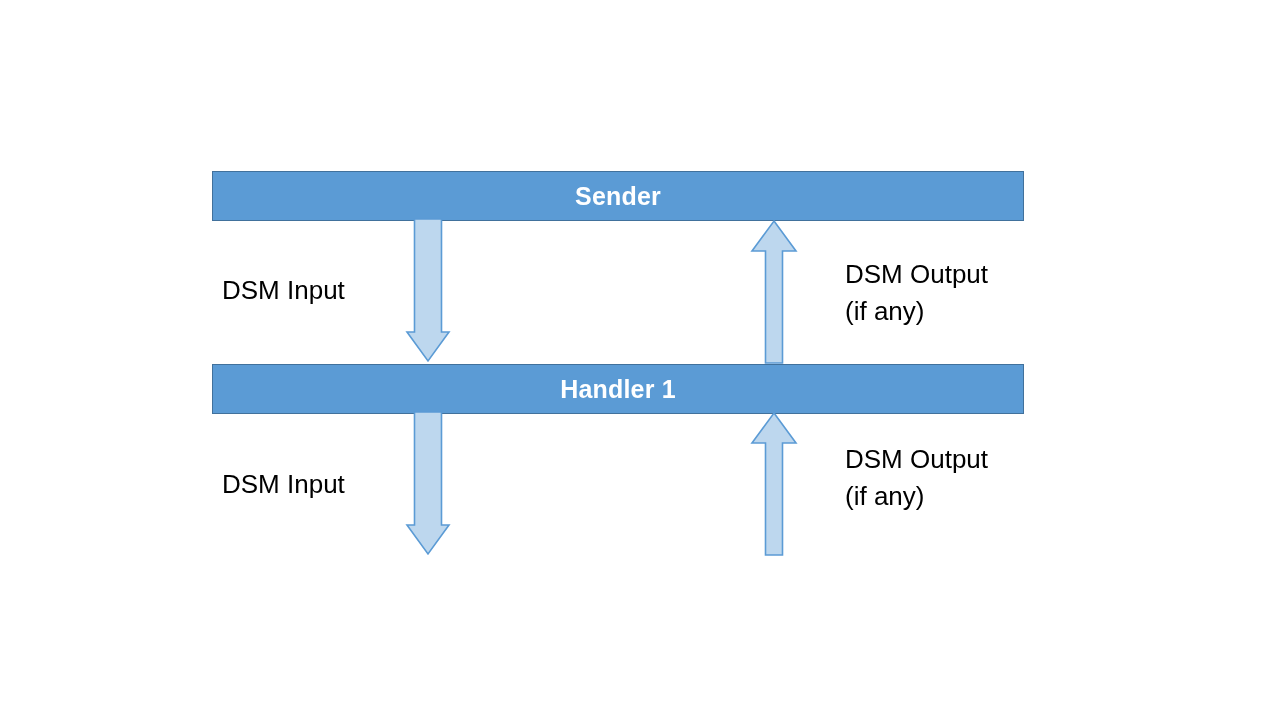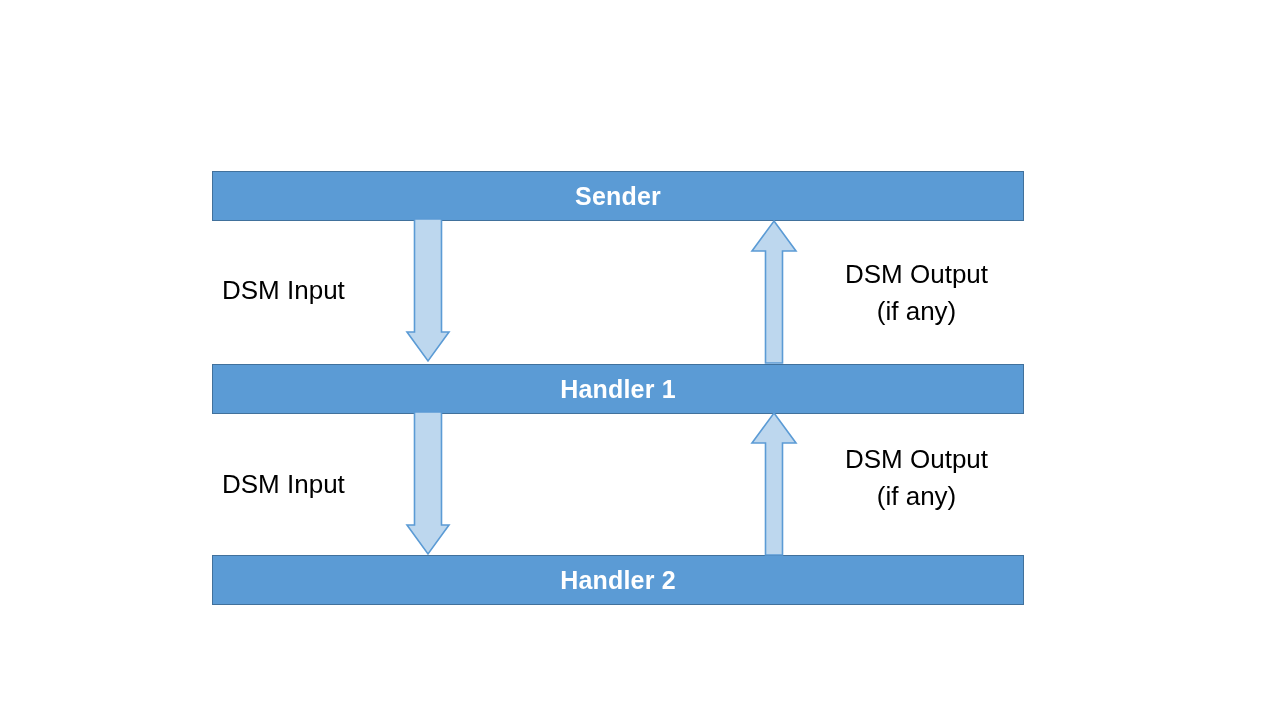--- a/index.html
+++ b/index.html
@@ -73,43 +73,40 @@
   
   .annot {
     position: absolute;
     color: #000000;
     font-size: 26px;
     line-height: 1.42;
     white-space: pre-line;
     user-select: none;
   }
   .annot.left  { text-align: center; }
-  .annot.right { text-align: center; }
+  .annot.right { text-align: left; }
 
   #label-input-1  { left: 222px; top: 272px; }
   #label-output-1 { left: 845px; top: 256px; }
   #label-input-2  { left: 222px; top: 466px; }
   #label-output-2 { left: 845px; top: 441px; }
 </style>
 </head>
 <body style="background: rgb(255, 255, 255);">
 
 <div id="canvas">
 
   <div class="node-bar" id="node-sender" style="background: rgb(91, 155, 213); border-color: rgb(65, 113, 156);">
     <span class="node-label" style="color: rgb(255, 255, 255);">Sender</span>
   </div>
 
   <div class="node-bar" id="node-handler1" style="background: rgb(91, 155, 213); border-color: rgb(65, 113, 156);">
     <span class="node-label" style="color: rgb(255, 255, 255);">Handler 1</span>
   </div>
 
-  <div class="node-bar" id="node-handler2" style="background: rgb(91, 155, 213); border-color: rgb(65, 113, 156);">
-    <span class="node-label" style="color: rgb(255, 255, 255);">Handler 2</span>
-  </div>
 
   <svg class="arrow-svg" id="arrow-down-1" width="44" height="144" viewBox="0 0 44 144">
     <polygon class="arrow-shape" points="8.5,0 35.5,0 35.5,113 43,113 22,142 1,113 8.5,113" fill="#BDD7EE" stroke="#5B9BD5"></polygon>
   </svg>
 
   <svg class="arrow-svg" id="arrow-up-1" width="46" height="144" viewBox="0 0 46 144">
     <polygon class="arrow-shape" points="23,1 45,31 31.5,31 31.5,143 14.5,143 14.5,31 1,31" fill="#BDD7EE" stroke="#5B9BD5"></polygon>
   </svg>
 
   <svg class="arrow-svg" id="arrow-down-2" width="44" height="144" viewBox="0 0 44 144">

